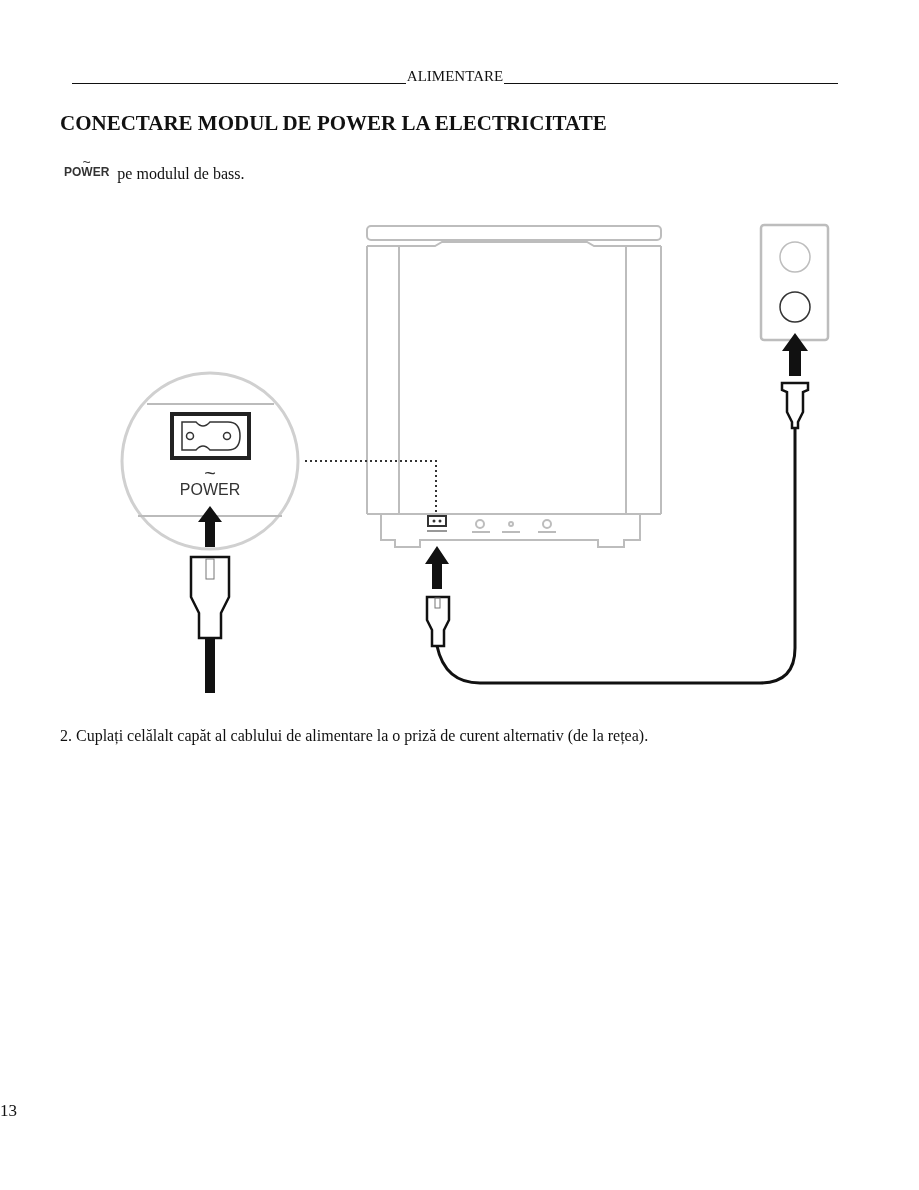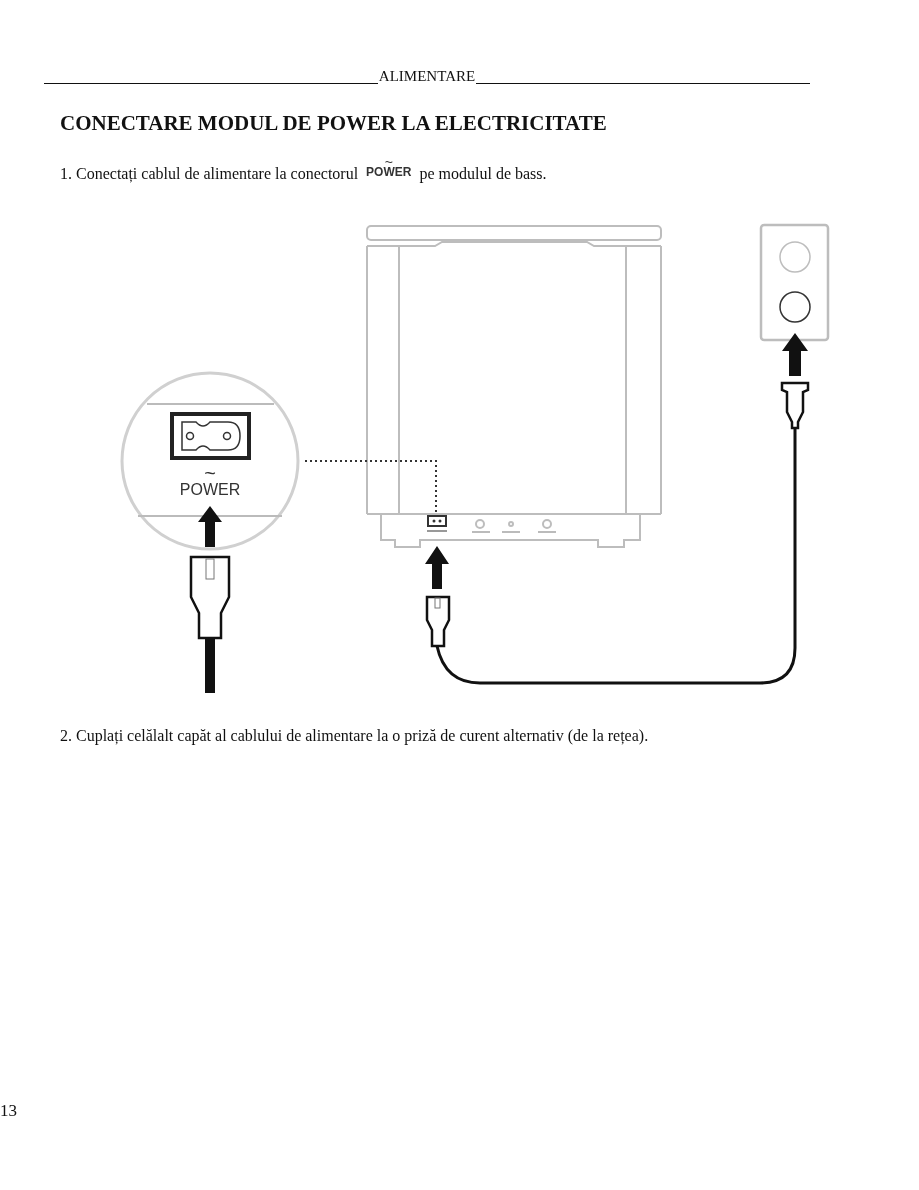--- a/index.html
+++ b/index.html
@@ -1,18 +1,18 @@
 <!DOCTYPE html>
 <html><head>
 <meta charset="utf-8">
 <style>
   html, body { margin:0; padding:0; background:#ffffff; }
   body { width:919px; height:1190px; position:relative; overflow:hidden;
          font-family:"Liberation Serif","DejaVu Serif",serif; color:#111; }
-  .header { position:absolute; top:68px; left:44px; width:766px; display:flex; align-items:center; font-size:15px;font-family:Liberation Serif, serif; }
+  .header { position:absolute; top:68px; left:72px; width:766px; display:flex; align-items:center; font-size:15px;font-family:Liberation Serif, serif; }
   .header .line { flex:1; border-bottom:1px solid #111; height:14px; }
   .header .title { padding:0 1px; line-height:16px; }
   .heading { position:absolute; top:111px; left:60px; font-weight:bold; font-size:21px; }
   .step { position:absolute; left:60px; font-size:16px; white-space:nowrap; }
   .step1 { top:165px; }
   .step2 { top:727px; }
   .power-inline { display:inline-block; position:relative; font-family:"Liberation Sans","DejaVu Sans",sans-serif;
                   font-size:12px; font-weight:bold; color:#333; margin:0 4px; top:-3px; }
   .power-inline .tilde { position:absolute; top:-11px; left:50%; transform:translateX(-50%); font-size:14px; font-weight:normal; }
   .figure { position:absolute; left:0; top:0; }
@@ -23,21 +23,20 @@
 
 <div class="header">
   <span class="line"></span>
   <span class="title">ALIMENTARE</span>
   <span class="line"></span>
 </div>
 
 <div class="heading">CONECTARE MODUL DE POWER LA ELECTRICITATE</div>
 
 <div class="step step1">
-  <span>1. Conectați cablul de alimentare la conectorul</span>
   <span class="power-inline">
     <span class="tilde">~</span>
     <span>POWER</span>
   </span>
   <span>pe modulul de bass.</span>
 </div>
 
 <svg class="figure" width="919" height="720" viewBox="0 0 919 720">
 
   <g fill="none" stroke="#bdbdbd" stroke-width="2">

